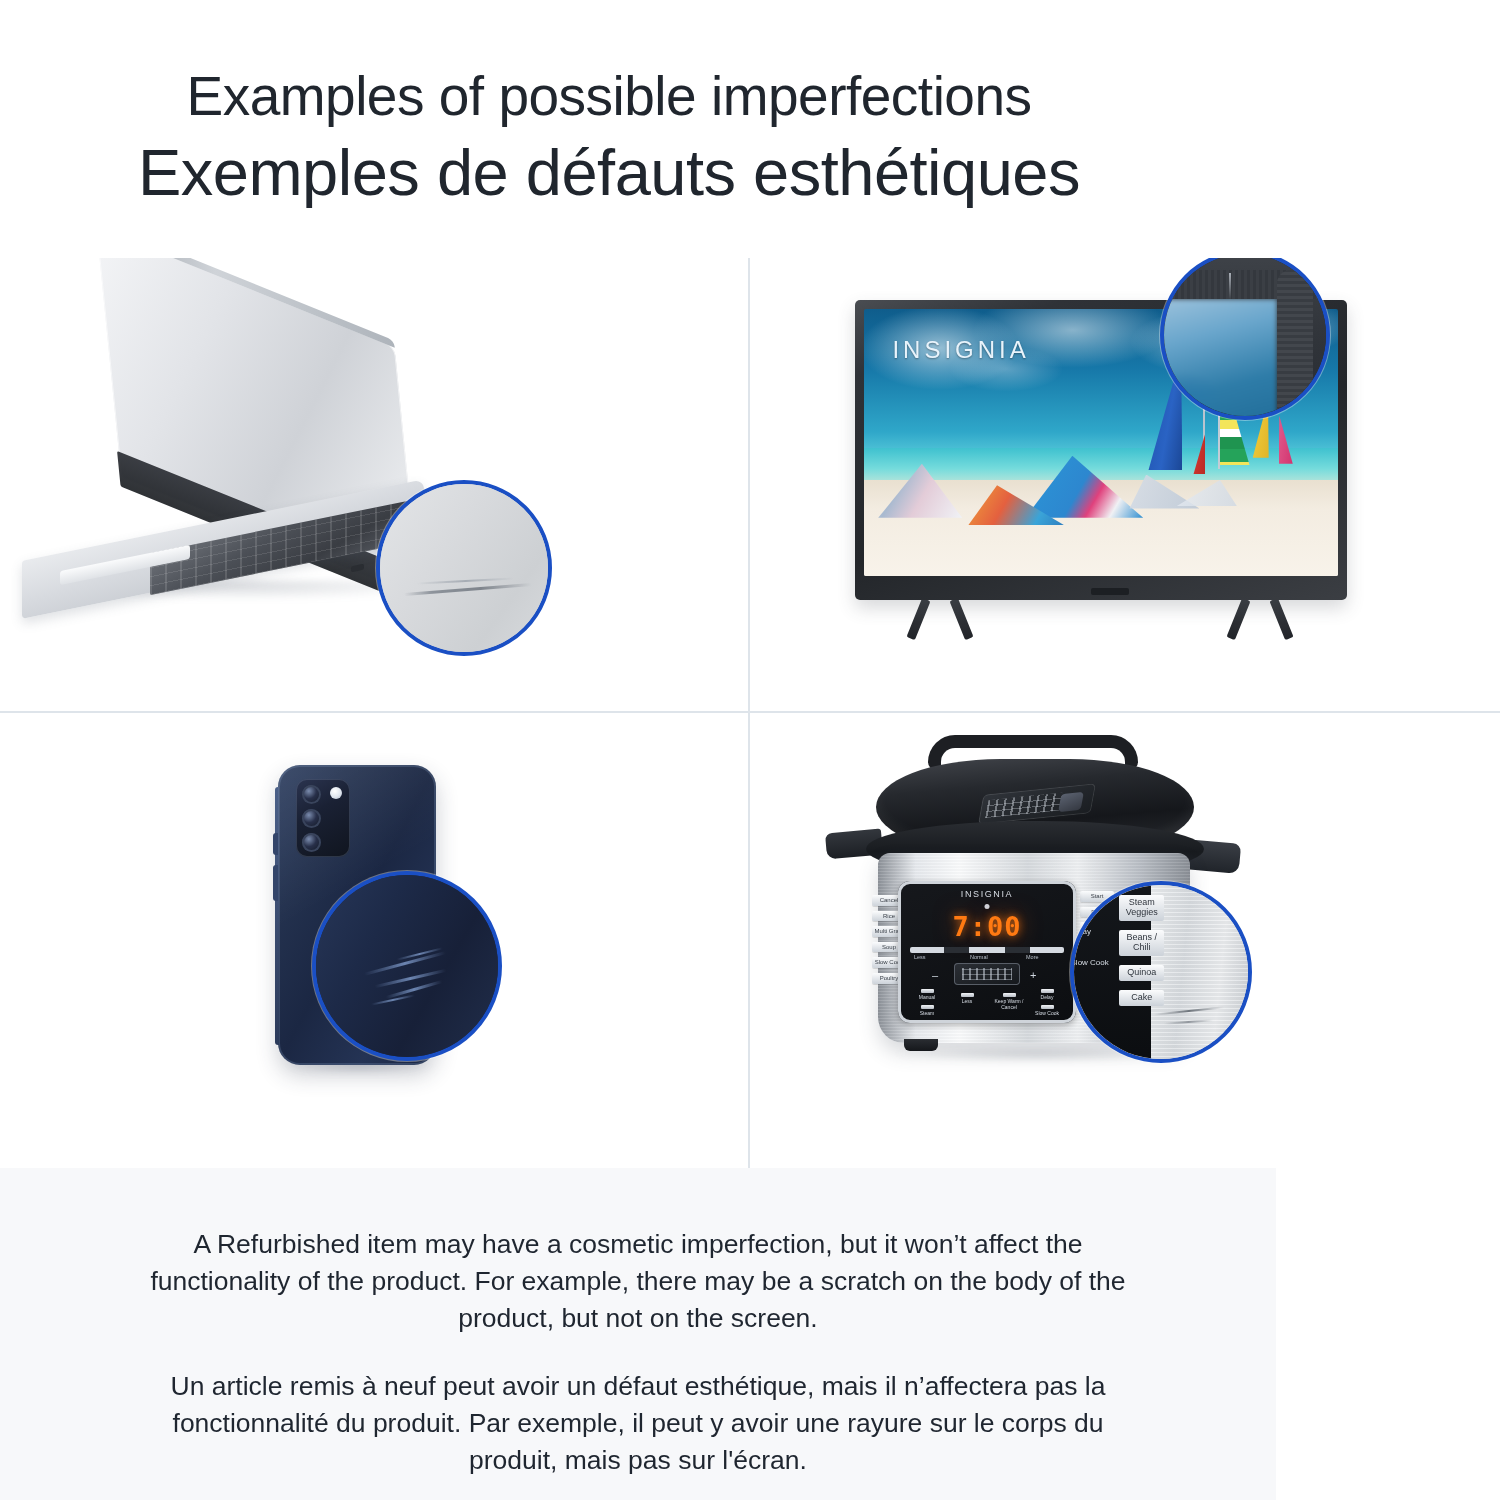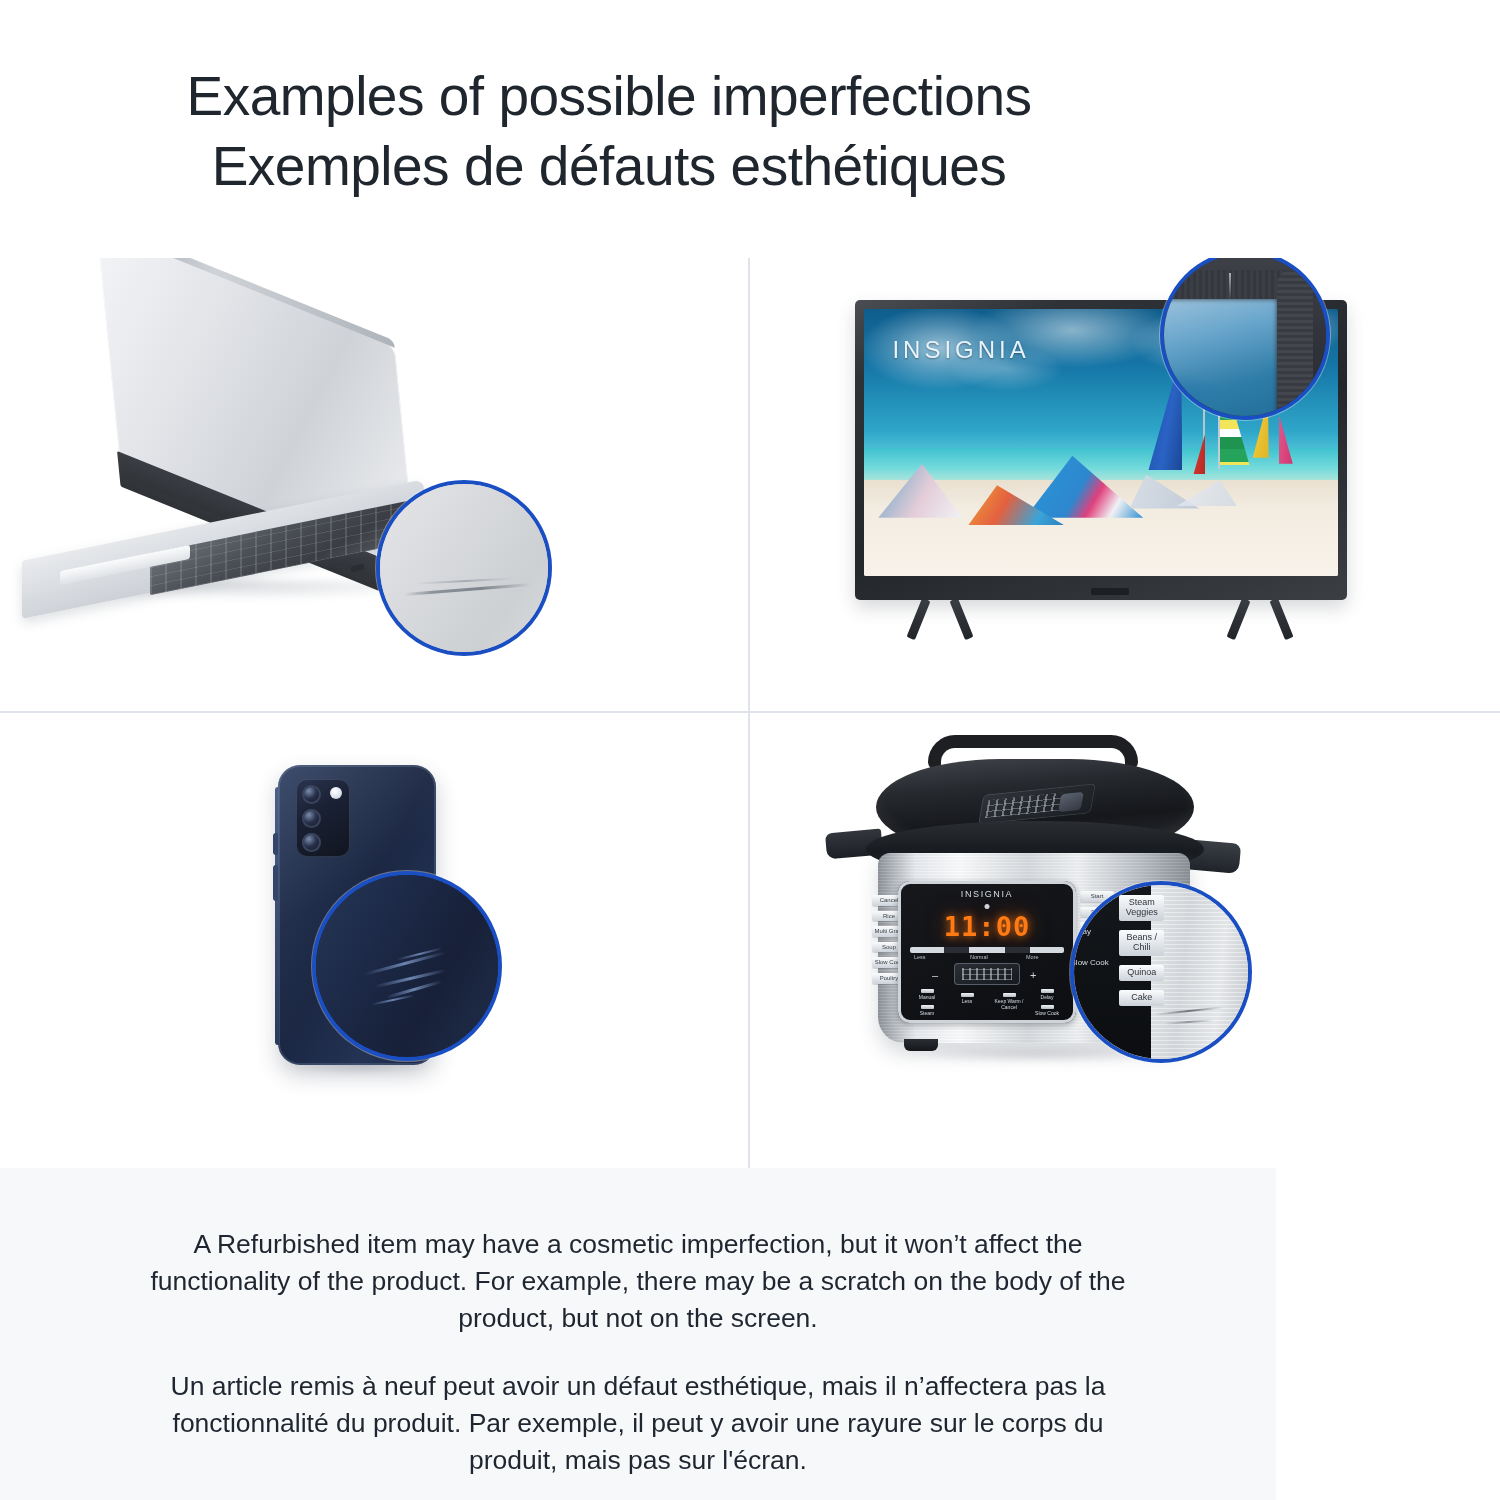--- a/index.html
+++ b/index.html
@@ -16,21 +16,21 @@
   .header{
     position:absolute; left:0; top:0; width:1218px; height:258px;
     display:flex; flex-direction:column; align-items:center; justify-content:flex-start;
     padding-top:62px;
   }
   .header h1{
     font-size:55px; font-weight:400; letter-spacing:-0.5px;
     color:#20262e; line-height:1.27; text-align:center;
   }
   .header h2{
-    font-size:55px; font-weight:400; letter-spacing:-0.5px;
+    font-size:65px; font-weight:400; letter-spacing:-0.5px;
     color:#20262e; line-height:1.27; text-align:center;
   }
 
   
   .grid{
     position:absolute; left:0; top:258px; width:1500px; height:910px;
     display:grid; grid-template-columns:750px 750px; grid-template-rows:455px 455px;
     background:#ffffff;
   }
   .cell{ position:relative; overflow:hidden; }
@@ -592,21 +592,21 @@
           <div class="ck-chip">Fish</div>
           <div class="ck-chip">Steam Veggies</div>
           <div class="ck-chip">Beans / Chili</div>
           <div class="ck-chip">Quinoa</div>
           <div class="ck-chip">Cake</div>
         </div>
 
         <div class="ck-panel">
           <div class="ck-brand">INSIGNIA</div>
           <div class="ck-dot"></div>
-          <div class="ck-display">11:00</div>
+          <div class="ck-display">7:00</div>
           <div class="ck-bar"></div>
           <div class="ck-barlbl a">Less</div>
           <div class="ck-barlbl b">Normal</div>
           <div class="ck-barlbl c">More</div>
           <div class="ck-keypad"></div>
           <div class="ck-pm minus">–</div>
           <div class="ck-pm plus">+</div>
 
           <div class="ck-btn r1a">
             <span class="cap"></span>

